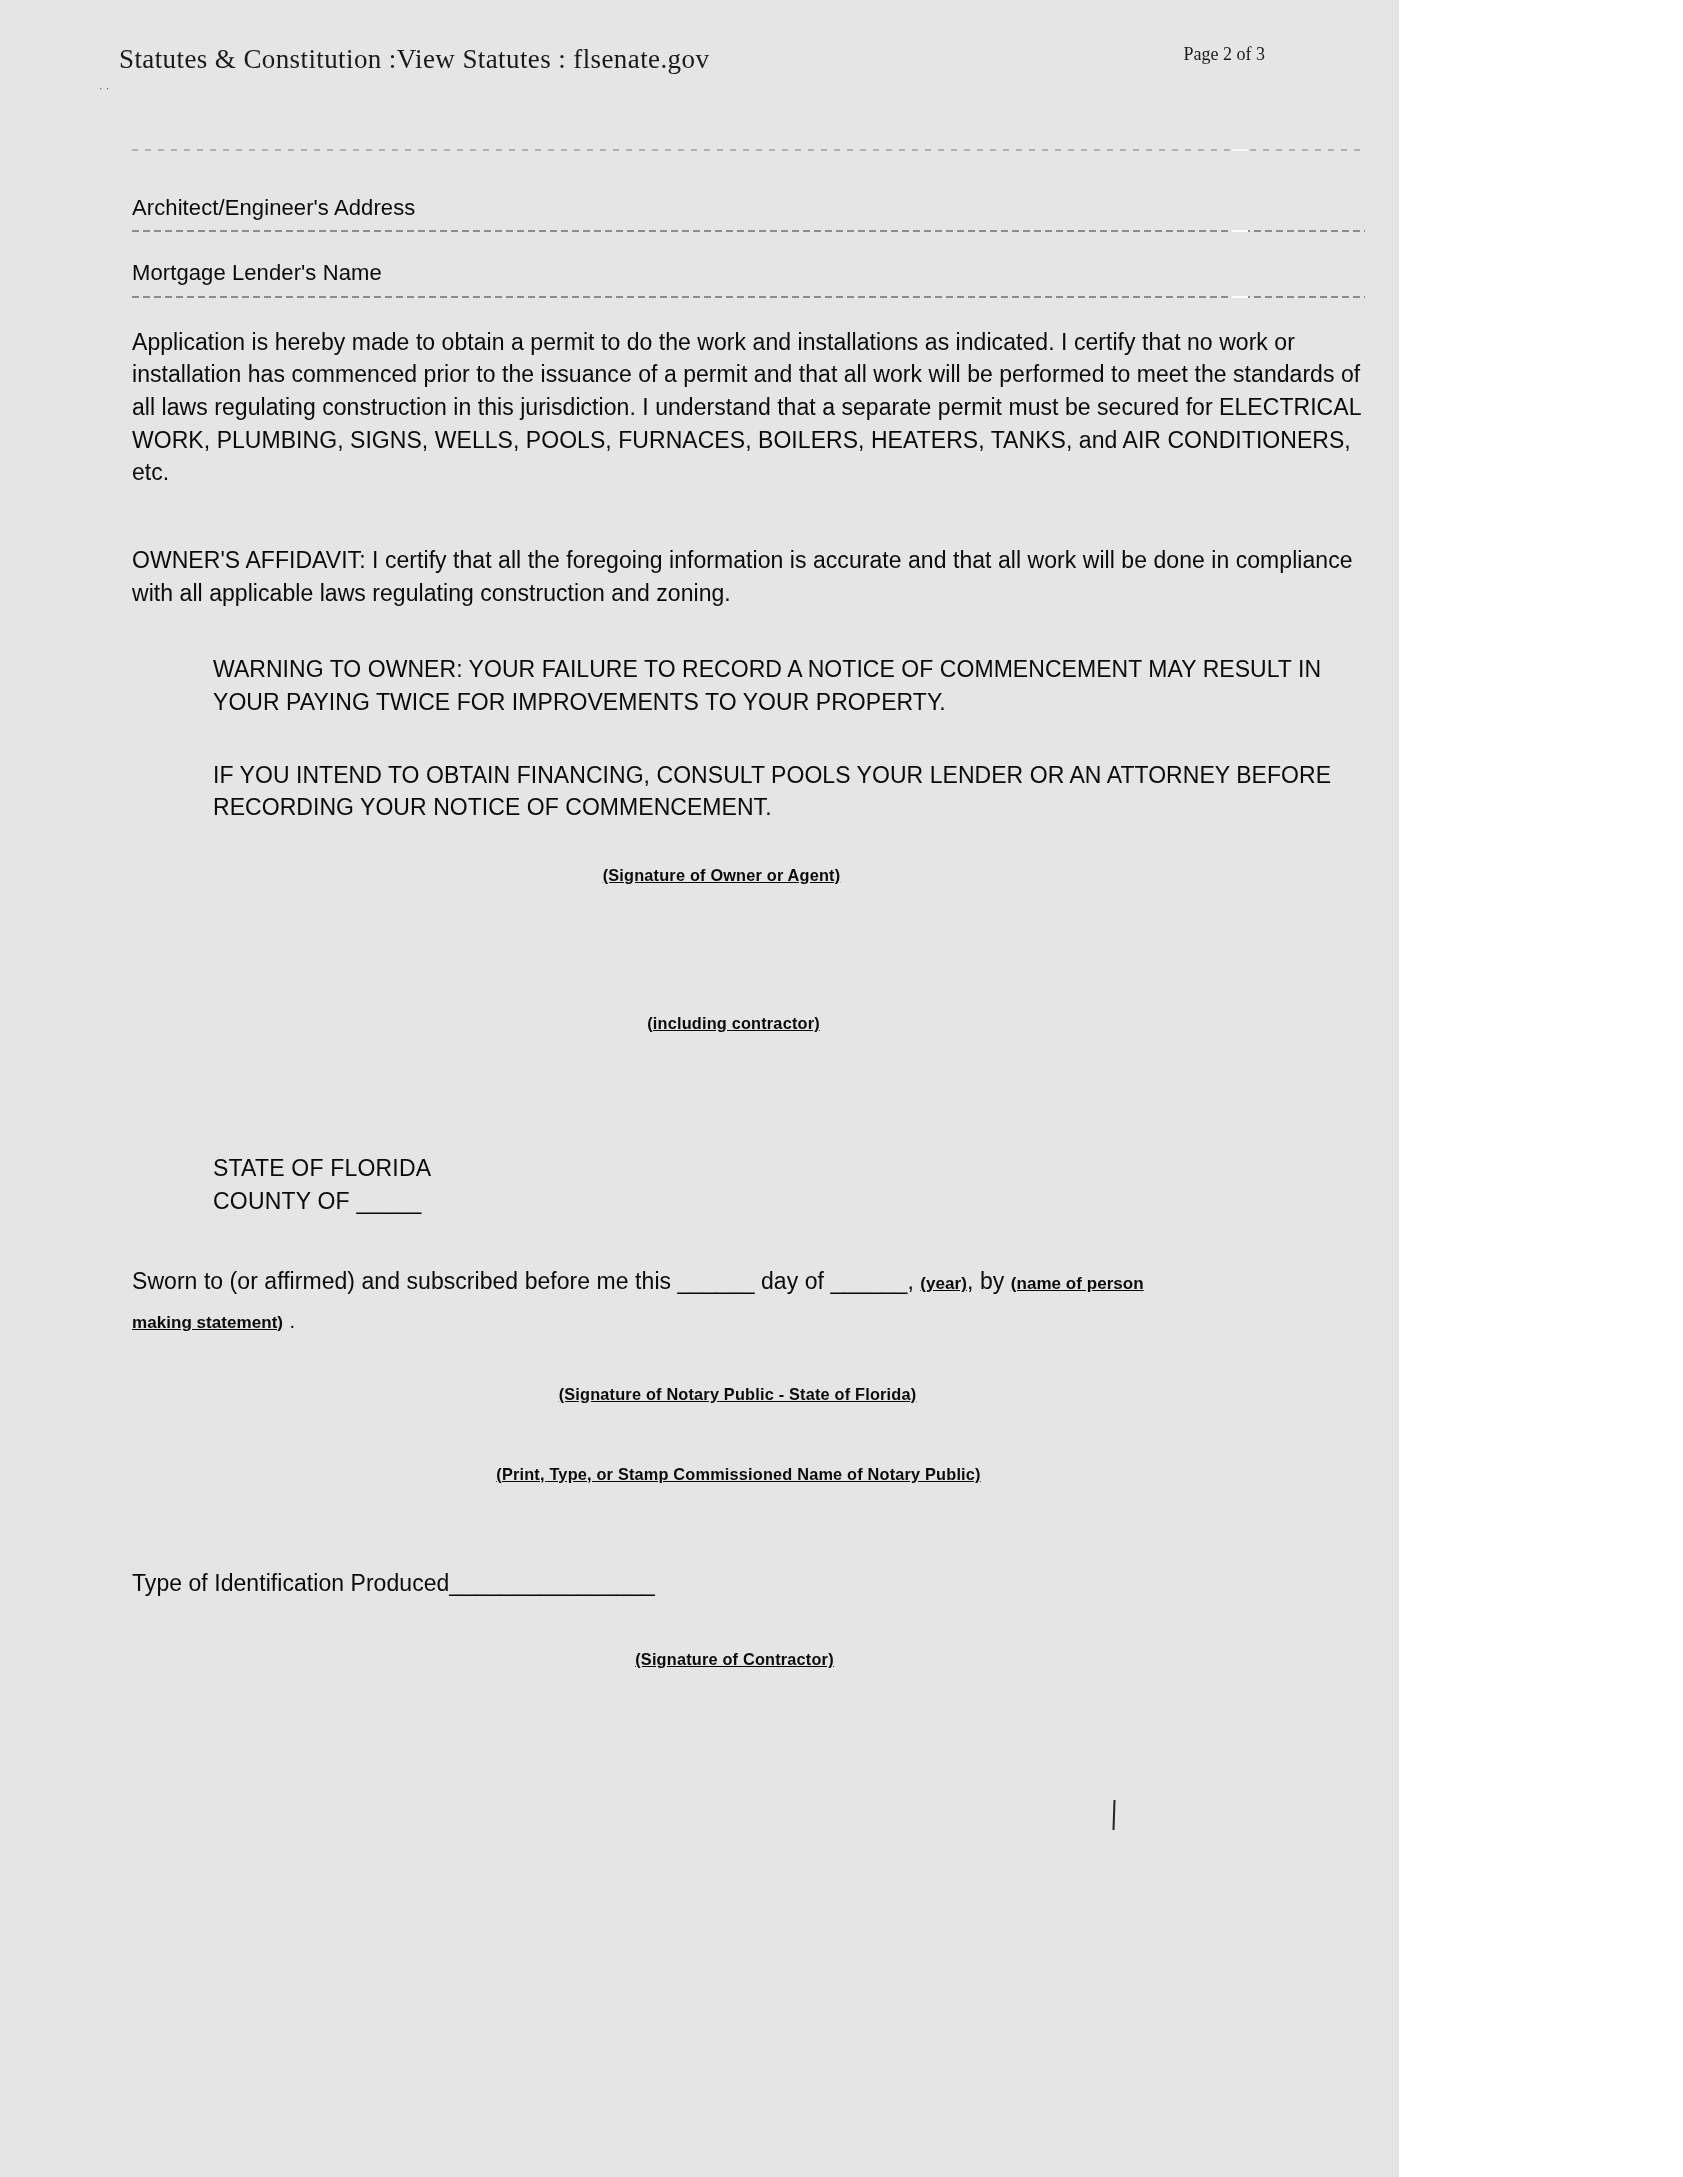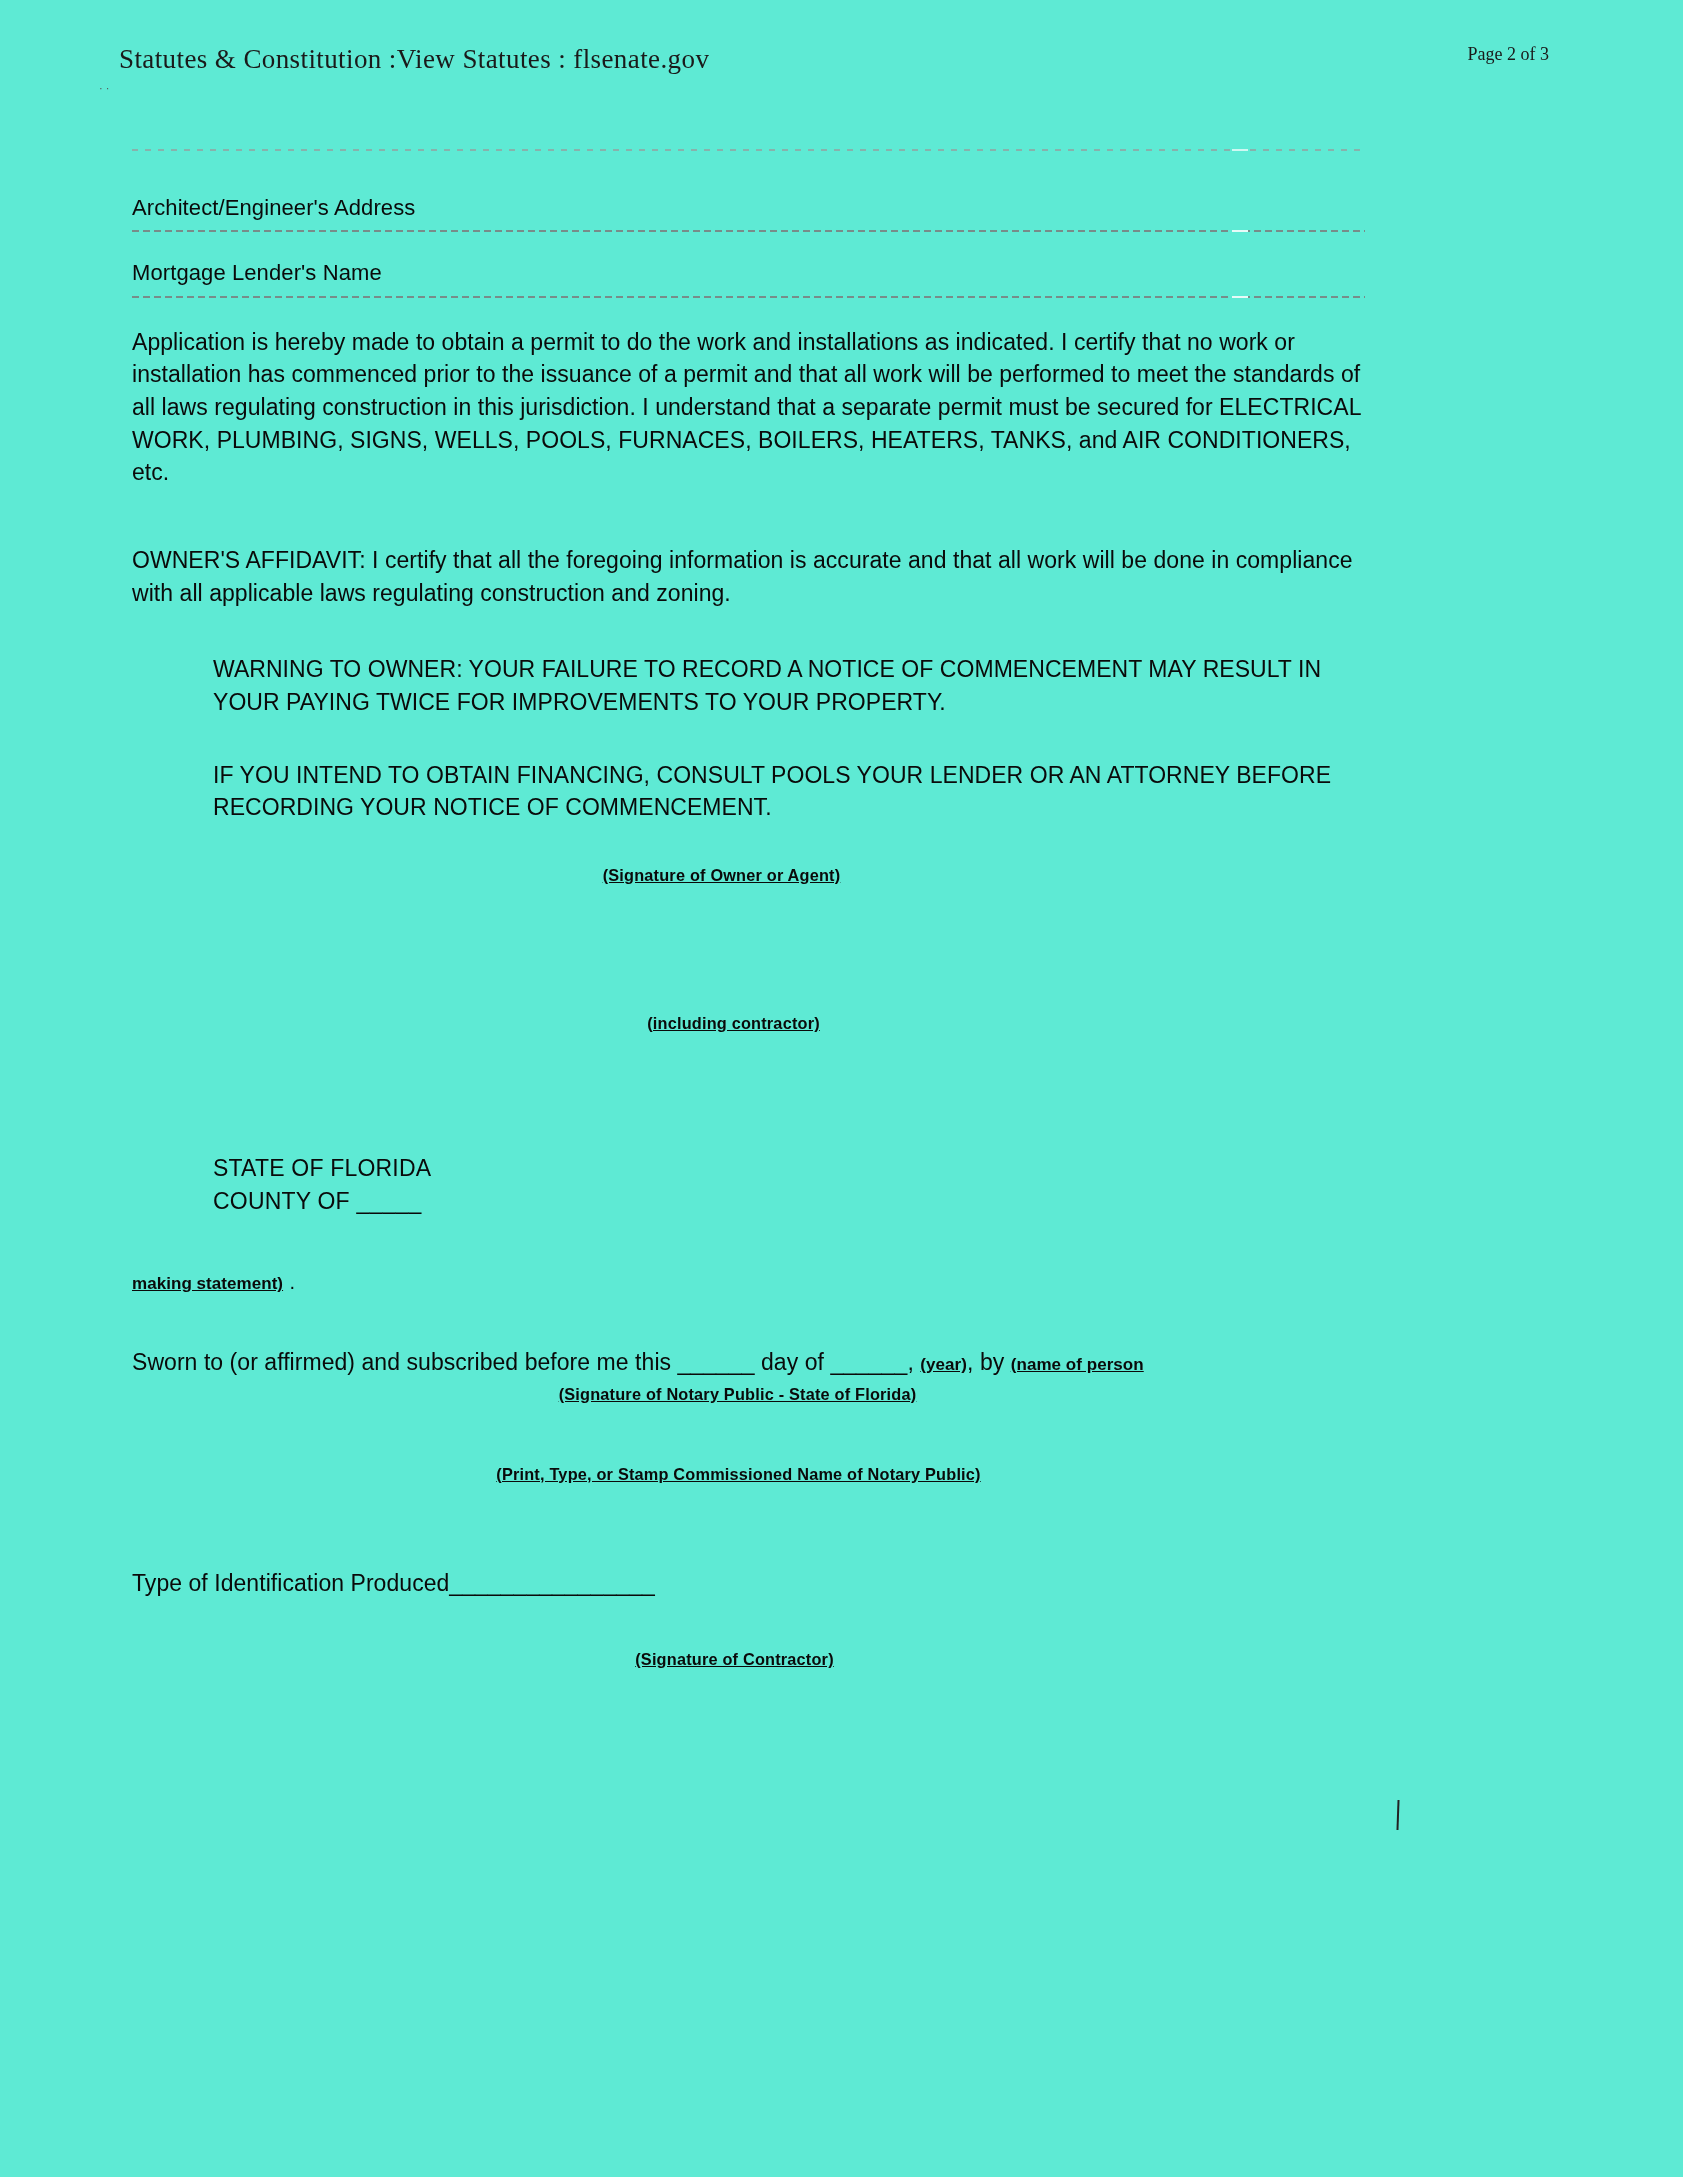--- a/index.html
+++ b/index.html
@@ -6,23 +6,23 @@
     margin: 0;
     padding: 0;
     background: #ffffff;
   }
   body {
     font-family: "Liberation Sans", sans-serif;
     color: #0a0a0a;
   }
   .page {
     position: relative;
-    width: 1683px;
+    width: 1399px;
     height: 2177px;
-    background: #5eead4;
+    background: #e5e5e5;
     overflow: hidden;
   }
   
   .hdr {
     position: absolute;
     top: 44px;
     left: 0;
     width: 100%;
     height: 40px;
   }
@@ -170,30 +170,30 @@
 
     <p class="para indent" style="margin-bottom:42px;">IF YOU INTEND TO OBTAIN FINANCING, CONSULT POOLS YOUR LENDER OR AN ATTORNEY BEFORE RECORDING YOUR NOTICE OF COMMENCEMENT.</p>
 
     <div class="sig-line" style="padding-right:54px; margin-bottom:129px;">(Signature of Owner or Agent)</div>
 
     <div class="sig-line" style="padding-right:30px; margin-bottom:119px;">(including contractor)</div>
 
     <div class="caps indent">STATE OF FLORIDA</div>
     <div class="caps indent" style="margin-bottom:48px;">COUNTY OF _____</div>
 
-    <p class="para" style="margin:0 0 48px 0;">
-      <span style="font-size:17px;font-weight:bold;text-decoration:underline;">making statement)</span>
-      <span style="font-size:20px;">.</span>
-    </p>
     <p class="para" style="margin:0 0 6px 0;">
       <span>Sworn to (or affirmed) and subscribed before me this ______ day of ______,</span>
       <span style="font-size:17px;font-weight:bold;text-decoration:underline;">(year)</span><span style="font-size:23px;">,</span>
       <span>by</span>
       <span style="font-size:17px;font-weight:bold;text-decoration:underline;">(name of person</span>
     </p>
+    <p class="para" style="margin:0 0 48px 0;">
+      <span style="font-size:17px;font-weight:bold;text-decoration:underline;">making statement)</span>
+      <span style="font-size:20px;">.</span>
+    </p>
 
     <div class="sig-line" style="padding-right:22px; margin-bottom:61px;">(Signature of Notary Public - State of Florida)</div>
 
     <div class="sig-line" style="padding-right:20px; margin-bottom:83px;">(Print, Type, or Stamp Commissioned Name of Notary Public)</div>
 
 
     <p class="para" style="margin:0 0 51px 0;">Type of Identification Produced________________</p>
 
     <div class="sig-line" style="padding-right:28px;">(Signature of Contractor)</div>
 

